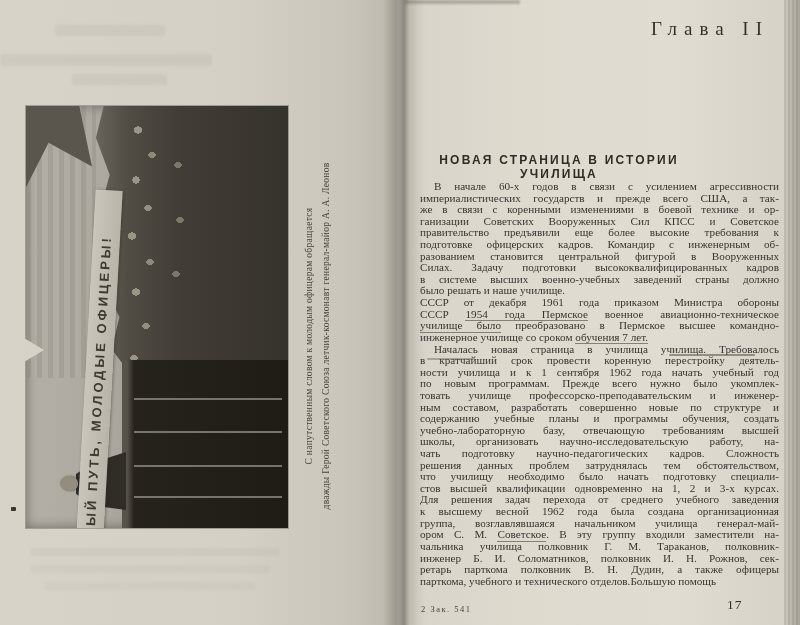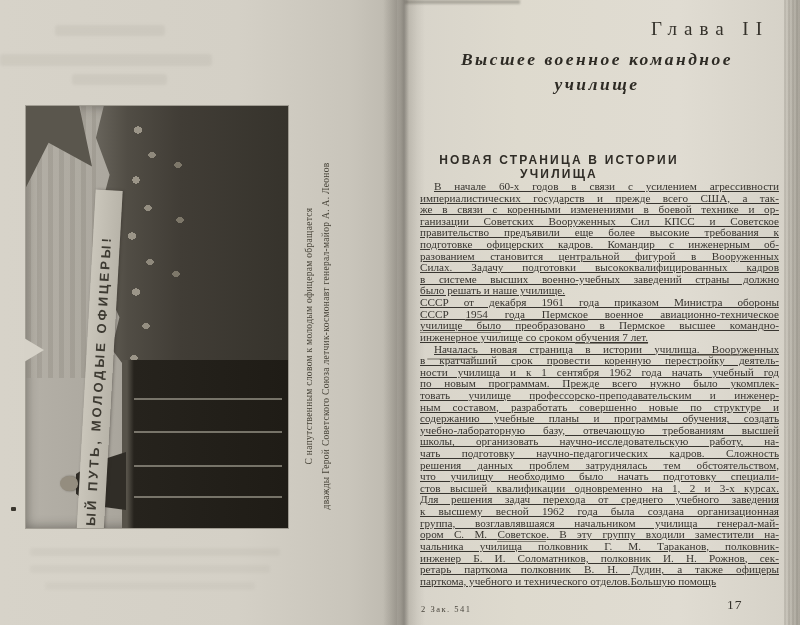--- a/index.html
+++ b/index.html
@@ -116,21 +116,21 @@
     font-weight:bold; font-style:italic; font-size:17.5px; line-height:25px;
     letter-spacing:2.5px; color:#2e2b25;
   }
   .section-heading{
     position:absolute; left:10px; top:153px; width:304px; text-align:center;
     font-family:"Liberation Sans","DejaVu Sans",sans-serif;
     font-weight:bold; font-size:12px; letter-spacing:2.2px; color:#2f2c26;
   }
   .body-col{
     position:absolute; left:23px; top:181px; width:359px;
-    font-size:11.2px; line-height:11.62px; color:#383530;text-decoration:underline;
+    font-size:11.2px; line-height:11.62px; color:#383530;
   }
   .bodyline{ text-align:justify; text-align-last:justify; height:11.62px; overflow:visible; white-space:nowrap; }
   .bodyline{ white-space:normal; }
   .bodyline.indent{ text-indent:14px; }
   .bodyline.parend{ text-align-last:left; }
   .pencil-u{
     border-bottom:1.6px solid rgba(85,80,70,.65);
     padding-bottom:.5px;
   }
   .pencil-line{ position:absolute; background:rgba(85,80,70,.55); height:1.6px; border-radius:1px; }
@@ -182,24 +182,20 @@
       <div>С напутственным словом к молодым офицерам обращается</div>
       <div>дважды Герой Советского Союза летчик-космонавт генерал-майор А. А. Леонов</div>
     </div>
   </div>
 
   <div class="page-right">
     <div class="top-smudge"></div>
 
     <div class="chapter-label">Глава II</div>
 
-    <div class="chapter-title">
-      <div>Высшее военное командное</div>
-      <div>училище</div>
-    </div>
 
     <div class="section-heading">НОВАЯ СТРАНИЦА В ИСТОРИИ УЧИЛИЩА</div>
 
     <div class="body-col">
 
       <div class="bodyline indent">В начале 60-х годов в связи с усилением агрессивности</div>
       <div class="bodyline">империалистических государств и прежде всего США, а так-</div>
       <div class="bodyline">же в связи с коренными изменениями в боевой технике и ор-</div>
       <div class="bodyline">ганизации Советских Вооруженных Сил КПСС и Советское</div>
       <div class="bodyline">правительство предъявили еще более высокие требования к</div>
@@ -207,21 +203,21 @@
       <div class="bodyline">разованием становится центральной фигурой в Вооруженных</div>
       <div class="bodyline">Силах. Задачу подготовки высококвалифицированных кадров</div>
       <div class="bodyline">в системе высших военно-учебных заведений страны должно</div>
       <div class="bodyline parend">было решать и наше училище.</div>
 
       <div class="bodyline">СССР от декабря 1961 года приказом Министра обороны</div>
       <div class="bodyline">СССР <span class="pencil-u">1954 года Пермское</span> военное авиационно-техническое</div>
       <div class="bodyline"><span class="pencil-u">училище было</span> преобразовано в Пермское высшее командно-</div>
       <div class="bodyline parend">инженерное училище со сроком <span class="pencil-u">обучения 7 лет.</span></div>
 
-      <div class="bodyline indent">Началась новая страница в истории училища. Вооруженных</div>
+      <div class="bodyline indent">Началась новая страница в училища училища. Требовалось</div>
       <div class="bodyline">в кратчайший срок провести коренную перестройку деятель-</div>
       <div class="bodyline">ности училища и к 1 сентября 1962 года начать учебный год</div>
       <div class="bodyline">по новым программам. Прежде всего нужно было укомплек-</div>
       <div class="bodyline">товать училище профессорско-преподавательским и инженер-</div>
       <div class="bodyline">ным составом, разработать совершенно новые по структуре и</div>
       <div class="bodyline">содержанию учебные планы и программы обучения, создать</div>
       <div class="bodyline">учебно-лабораторную базу, отвечающую требованиям высшей</div>
       <div class="bodyline">школы, организовать научно-исследовательскую работу, на-</div>
       <div class="bodyline">чать подготовку научно-педагогических кадров. Сложность</div>
       <div class="bodyline">решения данных проблем затруднялась тем обстоятельством,</div>

